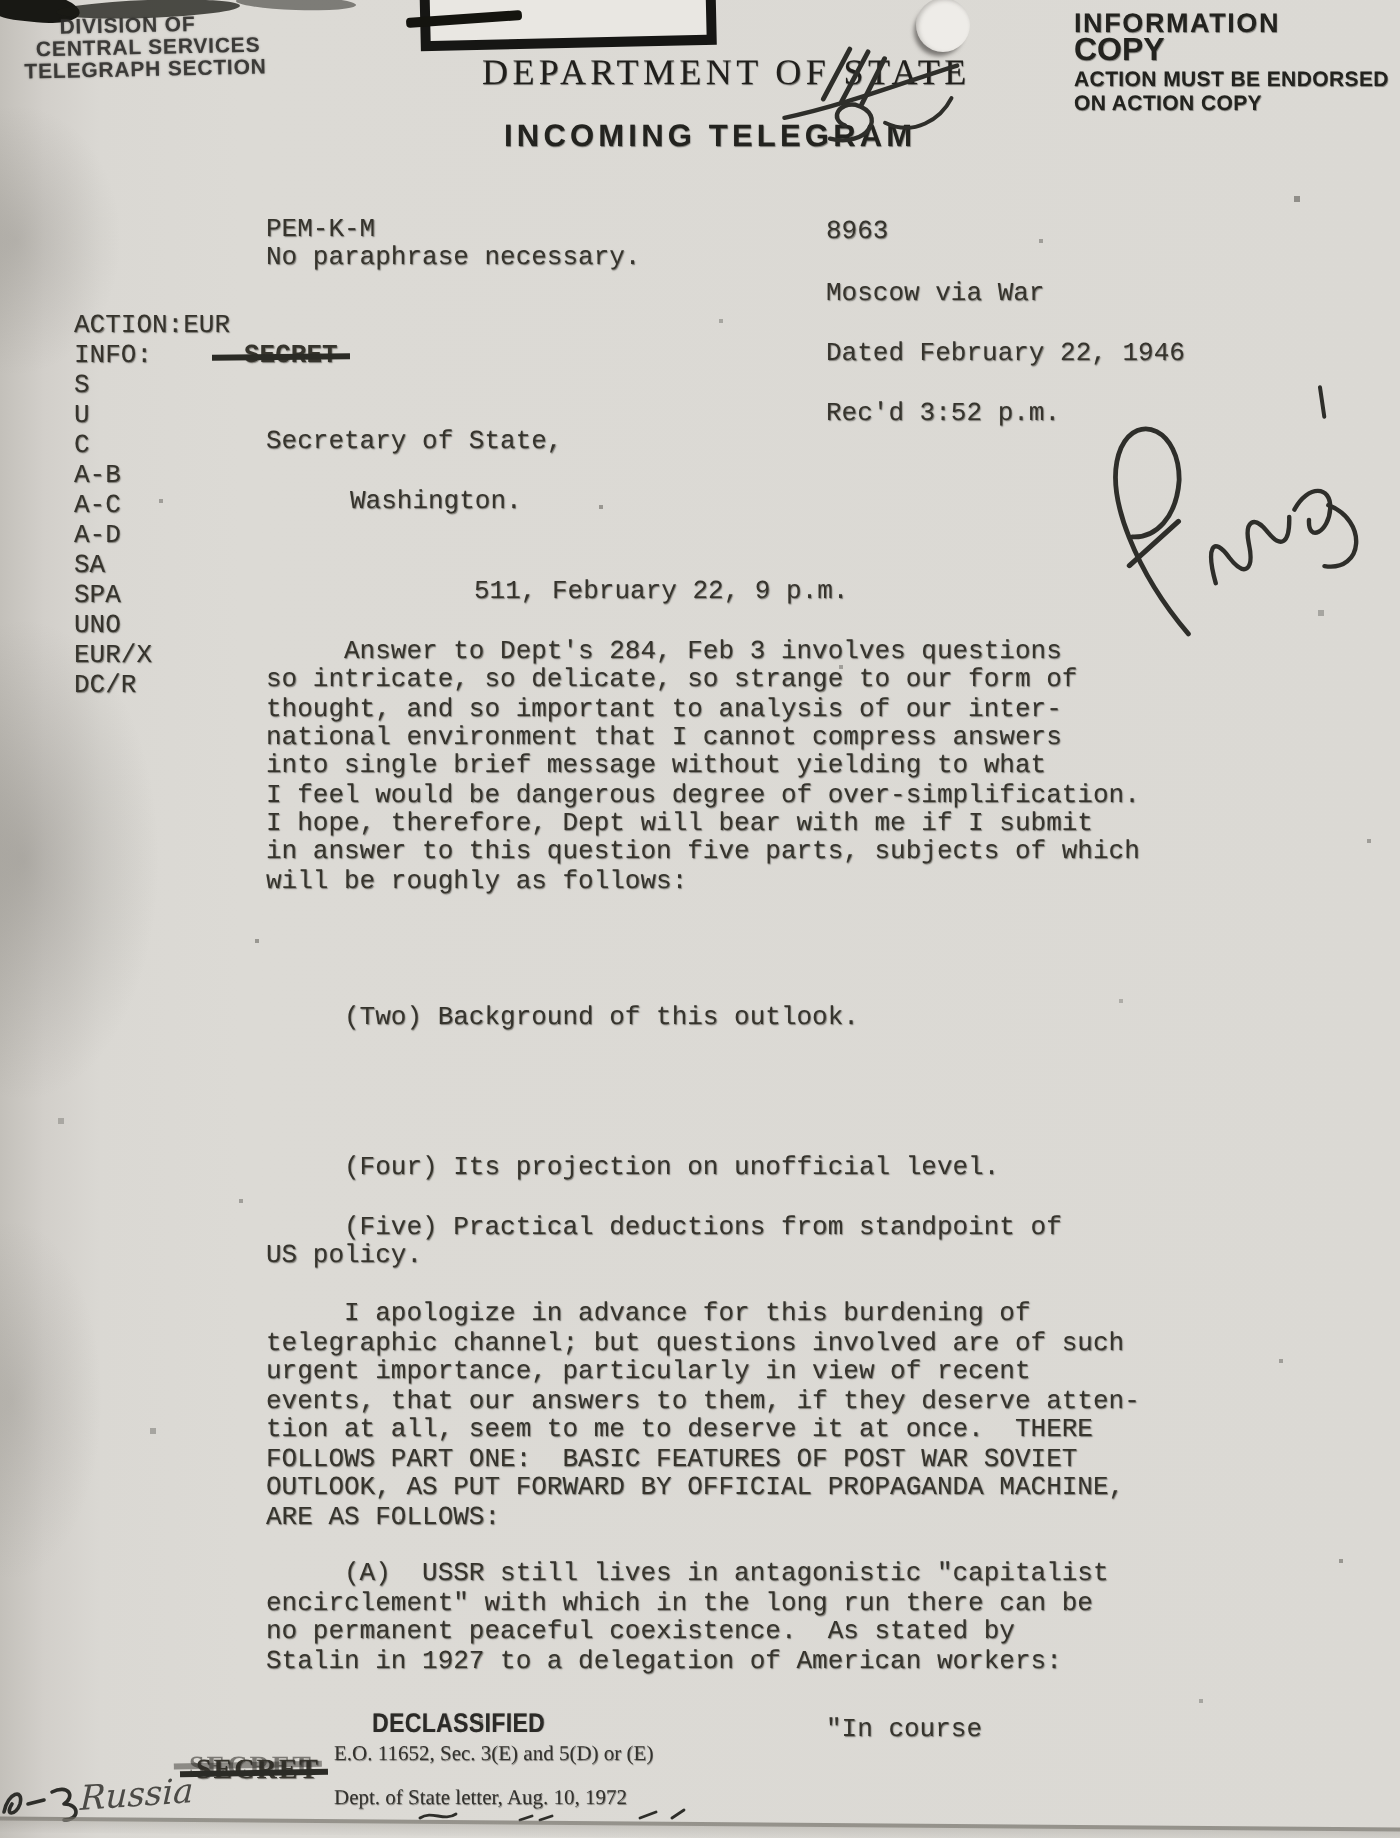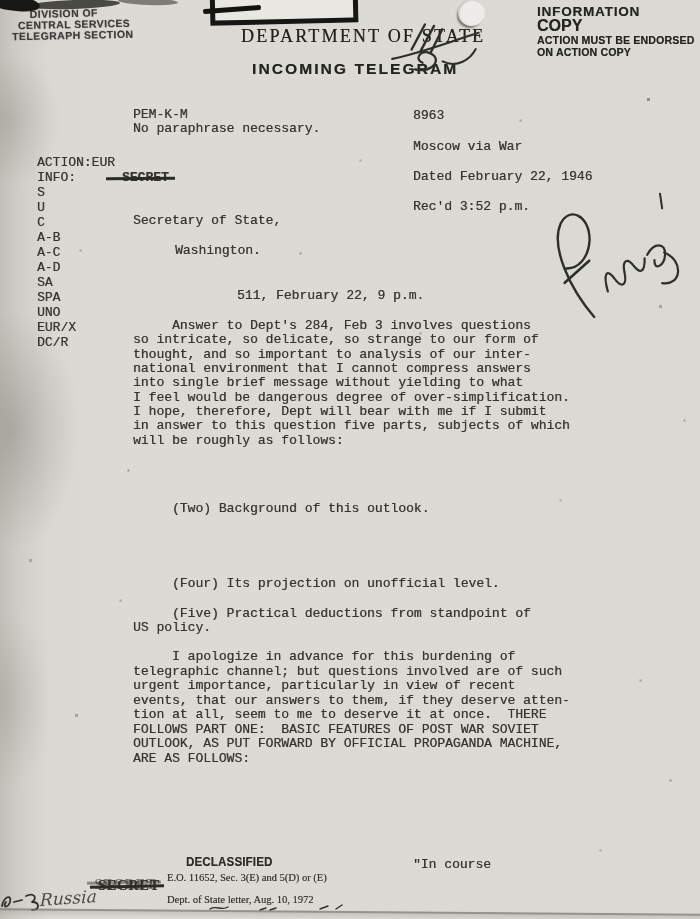--- a/index.html
+++ b/index.html
@@ -207,20 +207,24 @@
 urgent importance, particularly in view of recent
 events, that our answers to them, if they deserve atten-
 tion at all, seem to me to deserve it at once.  THERE
 FOLLOWS PART ONE:  BASIC FEATURES OF POST WAR SOVIET
 OUTLOOK, AS PUT FORWARD BY OFFICIAL PROPAGANDA MACHINE,
 ARE AS FOLLOWS:</pre>
 
   <pre class="mono" style="left:133px; top:607px;">     (Five) Practical deductions from standpoint of
 US policy.</pre>
 
+  <pre class="mono" style="left:133px; top:780px; line-height:14.6px;">     (A)  USSR still lives in antagonistic "capitalist
+encirclement" with which in the long run there can be
+no permanent peaceful coexistence.  As stated by
+Stalin in 1927 to a delegation of American workers:</pre>
 
   <p class="mono" style="left:413px; top:858px;">"In course</p>
 
   <p class="mono secret-footer" style="left:98px; top:879px; font-family:'Liberation Serif',serif; font-size:14px;">SECRET</p>
 
   <p class="declassified">DECLASSIFIED</p>
   <p class="serifsm" style="left:167px; top:872px;">E.O. 11652, Sec. 3(E) and 5(D) or (E)</p>
   <p class="serifsm" style="left:167px; top:894px;">Dept. of State letter, Aug. 10, 1972</p>
 
   <svg style="left:200px; top:903px; width:180px; height:12px;">

